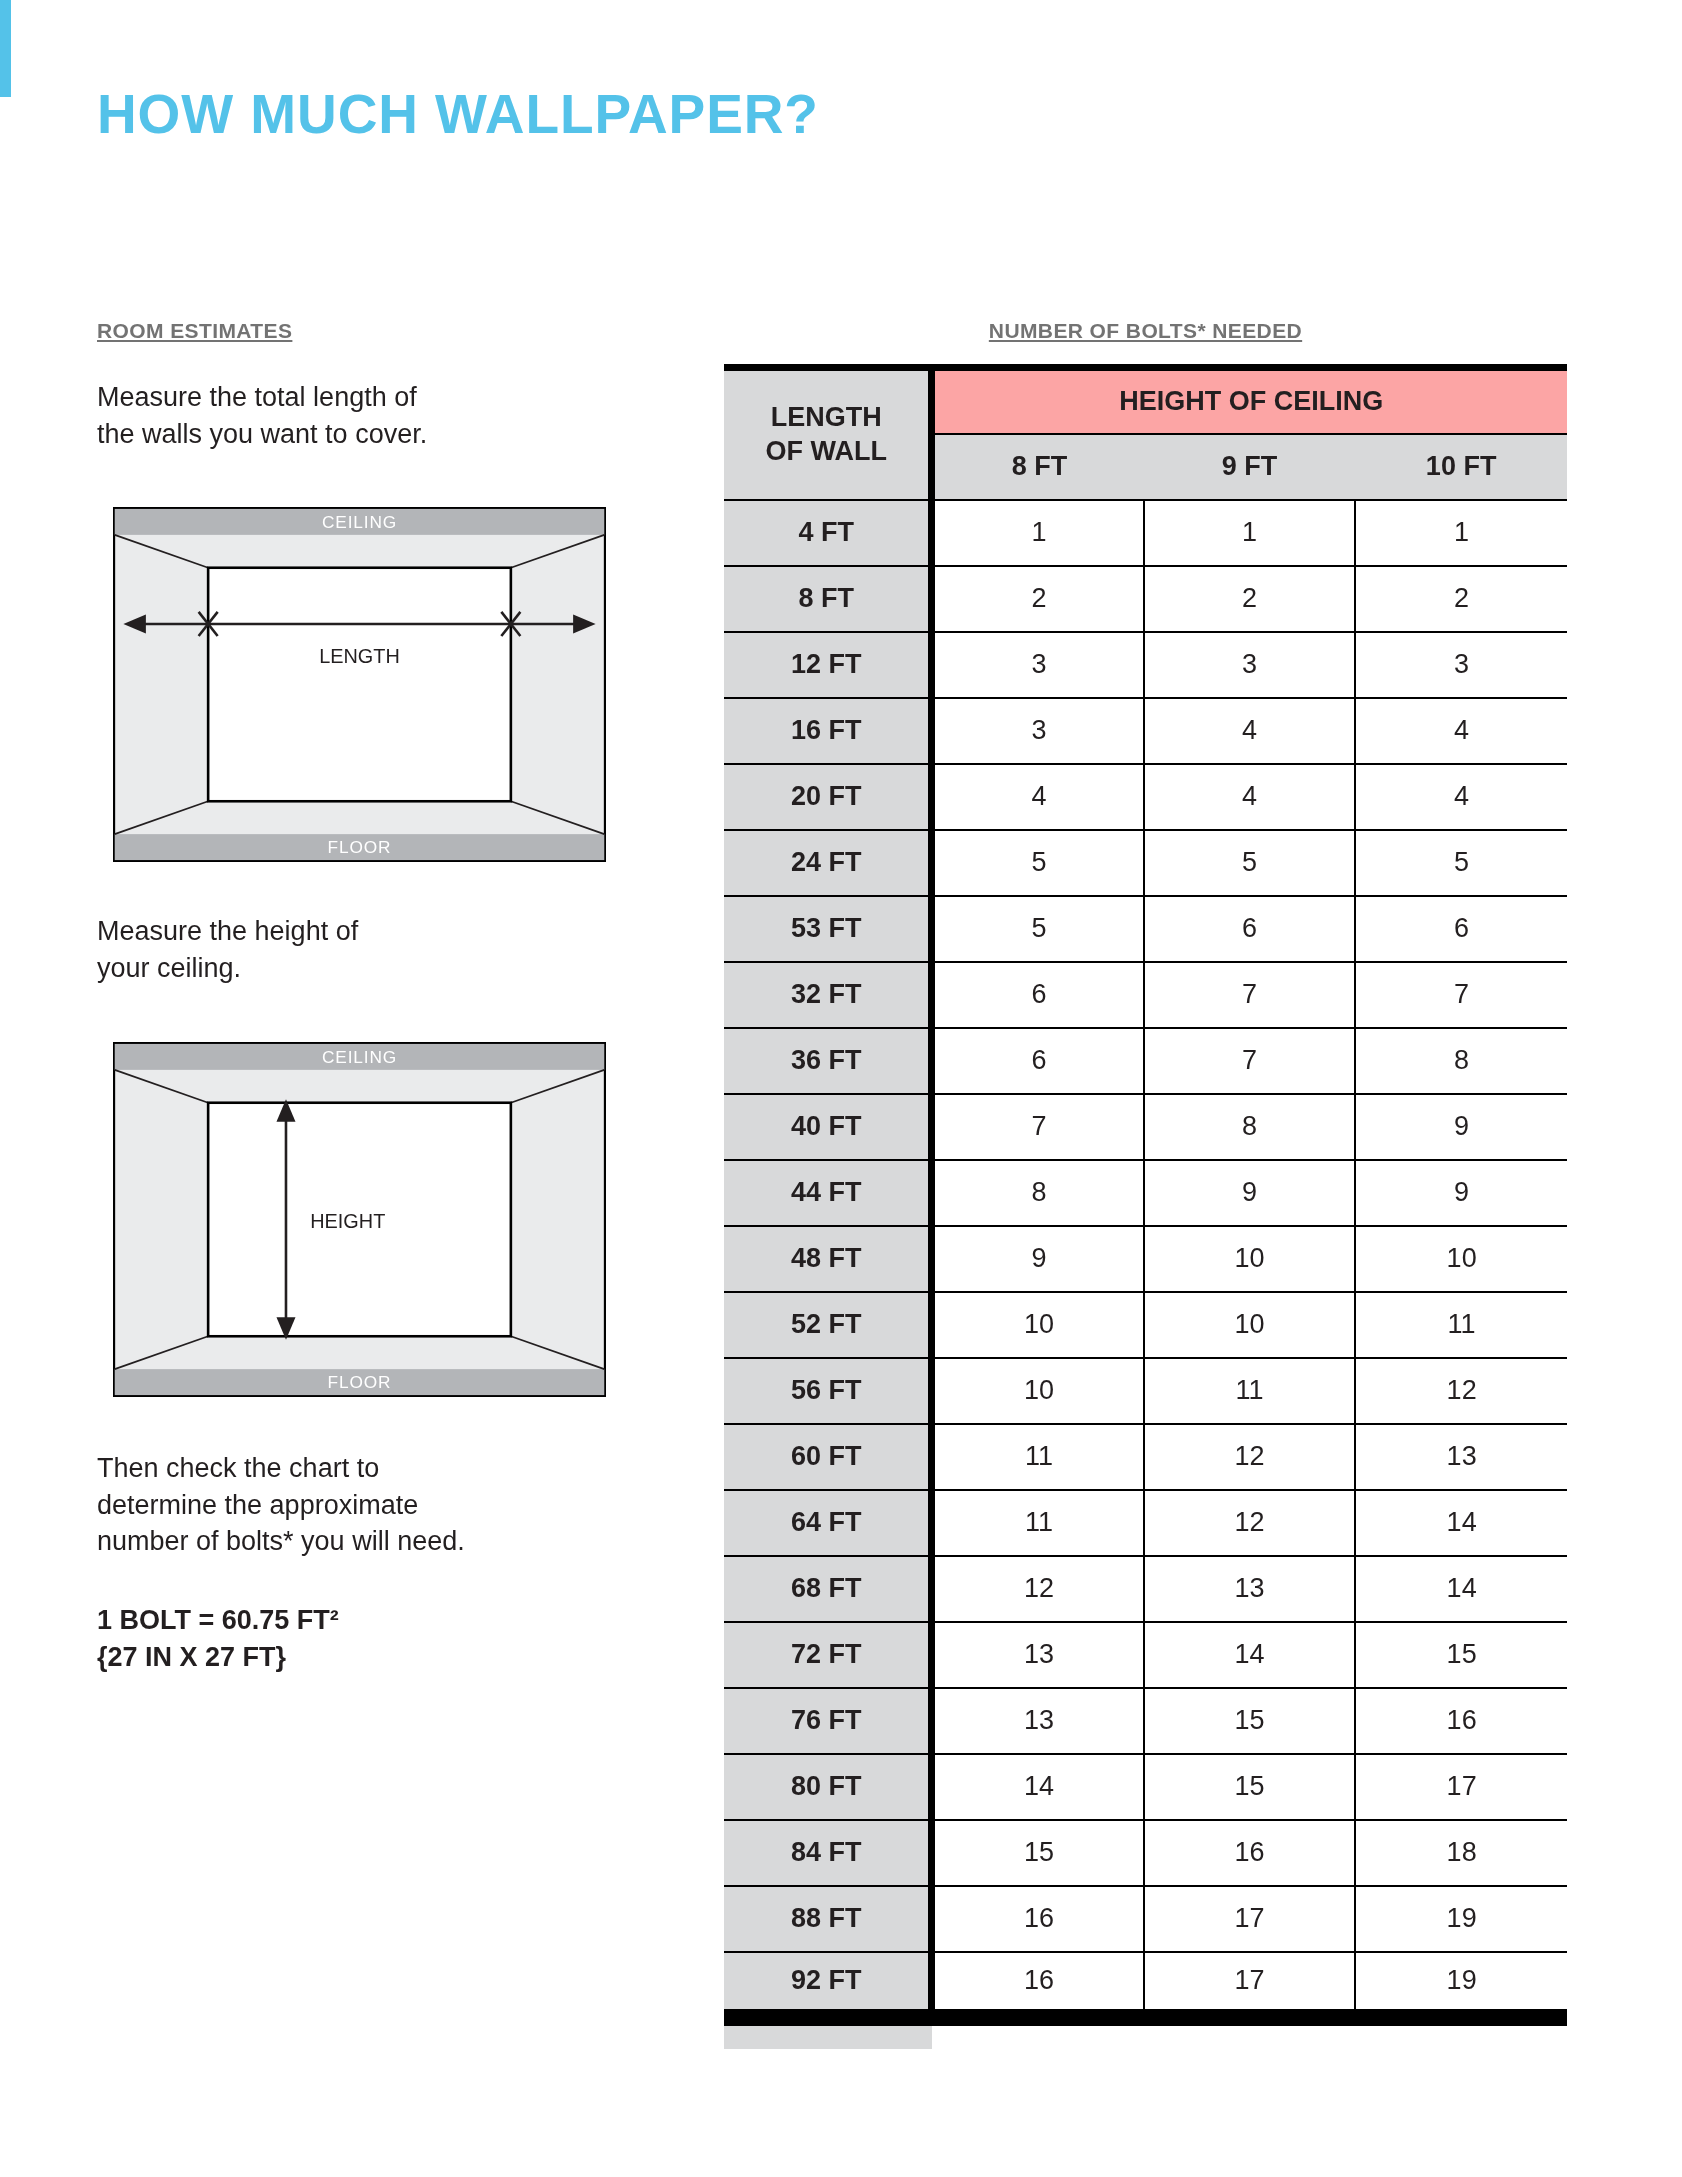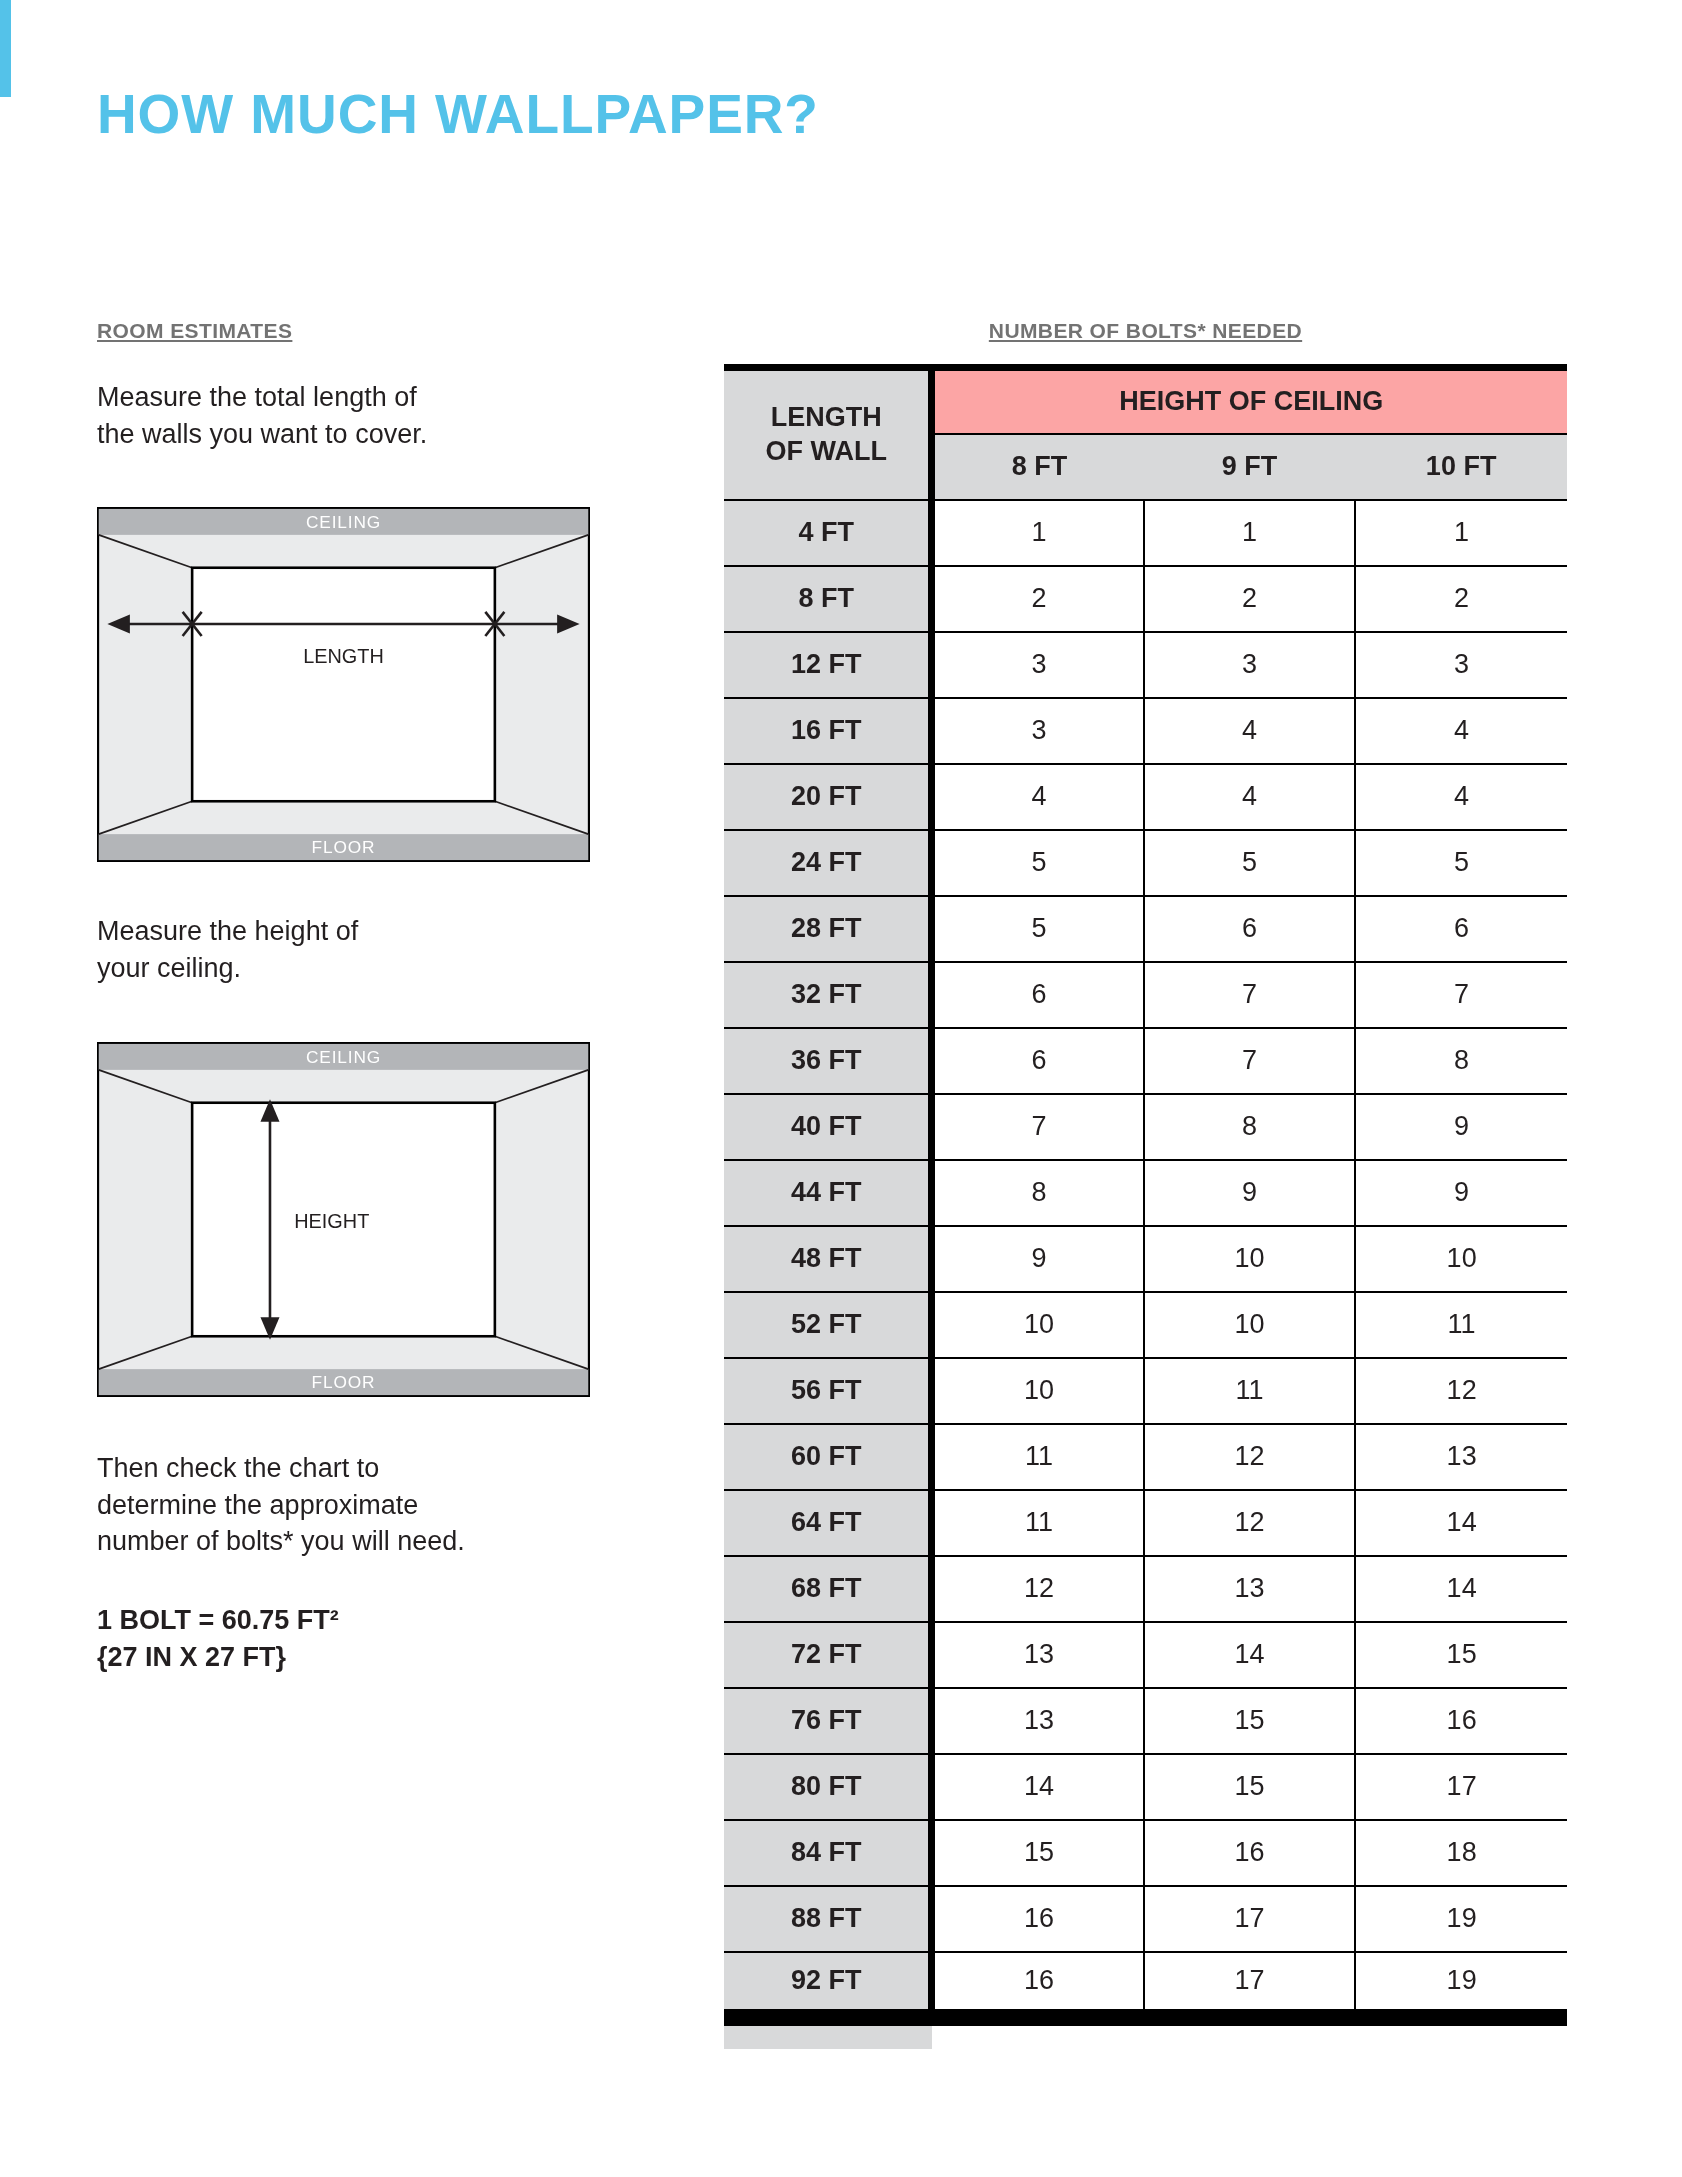--- a/index.html
+++ b/index.html
@@ -35,21 +35,21 @@
     letter-spacing: 0.4px;
     text-decoration: underline;
   }
   .right-col h2.section-heading { text-align: center; }
   p.body-text {
     font-size: 27px;
     line-height: 1.36;
     white-space: pre-line;
     margin-top: 36px;
   }
-  figure.diagram { margin-top: 55px; width: 395px; }
+  figure.diagram { margin-top: 55px; width: 395px; margin-left: 16px; }
   p.step2 { margin-top: 48px; }
   p.step3 { margin-top: 50px; }
   .note {
     margin-top: 125px;
     font-size: 27px;
     font-weight: bold;
     line-height: 1.36;
   }
   .note .indent { padding-left: 22.5px; }
   .bolt-note {
@@ -232,21 +232,21 @@
               <td>4</td>
               <td>4</td>
             </tr>
             <tr>
               <th class="col1">24 FT</th>
               <td>5</td>
               <td>5</td>
               <td>5</td>
             </tr>
             <tr>
-              <th class="col1">28 FT</th>
+              <th class="col1">53 FT</th>
               <td>5</td>
               <td>6</td>
               <td>6</td>
             </tr>
             <tr>
               <th class="col1">32 FT</th>
               <td>6</td>
               <td>7</td>
               <td>7</td>
             </tr>

